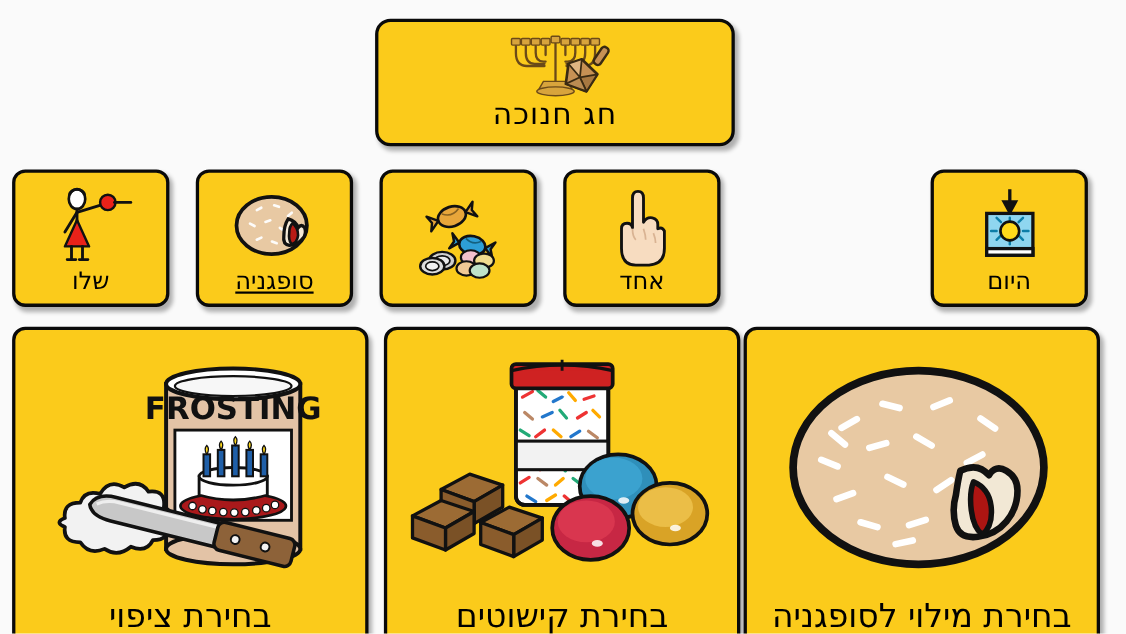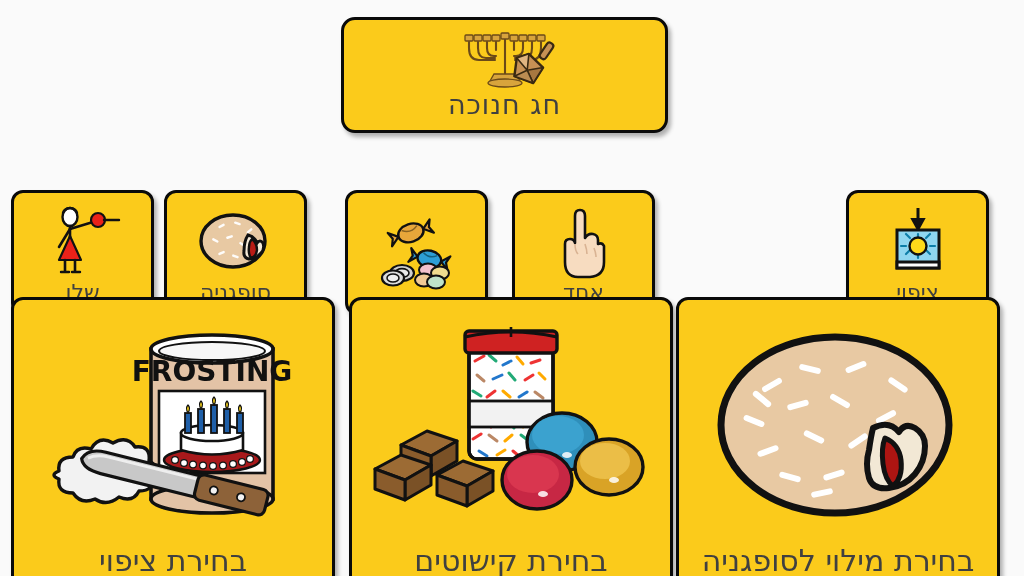--- a/index.html
+++ b/index.html
@@ -40,21 +40,21 @@
     width: 100%;
     display: flex;
     align-items: center;
     justify-content: center;
     position: relative;
   }
   .card .label {
     width: 100%;
     text-align: center;
     direction: rtl;
-    color: #404040;
+    color: #000000;
     font-weight: 400;
     line-height: 1.1;
     white-space: nowrap;
   }
 
   
   #title-card {
     left: 341px;
     top: 17px;
     width: 327px;
@@ -66,29 +66,28 @@
     font-size: 27px;
     padding-bottom: 10px;
     letter-spacing: 1px;
   }
 
   
   .card.small {
     top: 154px;
     width: 143px;
     height: 125px;
-    margin-top: 36px;
   }
   .card.small .pic { padding-top: 8px; }
   .card.small .label {
     font-size: 22px;
     padding-bottom: 7px;
   }
   #card-shelo   { left: 11px;  }
-  #card-sufgan  { left: 164px; }
+  #card-sufgan  { left: 178px; text-decoration: underline; }
   #card-yekashet{ left: 345px; }
   #card-echad   { left: 512px; }
   #card-kol     { left: 679px; }
   #card-hayom   { left: 846px; }
 
   
   .card.big {
     top: 297px;
     width: 324px;
     height: 295px;
@@ -245,21 +244,21 @@
           <path d="M14 40 H19"></path>
             <path d="M43 40 H48"></path>
           <path d="M19 28 L23 32"></path>
             <path d="M43 48 L39 44"></path>
           <path d="M43 28 L39 32"></path>
             <path d="M19 48 L23 44"></path>
         </g>
         <circle cx="31" cy="40" r="8.5" fill="#ffd91a" stroke="#111" stroke-width="2.4"></circle>
       </svg>
     </div>
-    <div class="label">ציפוי</div>
+    <div class="label">היום</div>
   </div>
 
   <div class="card big" id="card-tzipuy">
     <div class="pic">
       <svg width="300" height="196" viewBox="0 0 300 196">
 
         <path d="M128 22 h122 v150 h-122 z" fill="#e3c3a6" stroke="#111" stroke-width="3.6"></path>
         <ellipse cx="189" cy="172" rx="61" ry="14" fill="#e3c3a6" stroke="#111" stroke-width="3.6"></ellipse>
         <ellipse cx="189" cy="22" rx="61" ry="14" fill="#fff" stroke="#111" stroke-width="3.6"></ellipse>
         <ellipse cx="189" cy="24" rx="53" ry="9" fill="#f7f7f7" stroke="#111" stroke-width="2"></ellipse>

